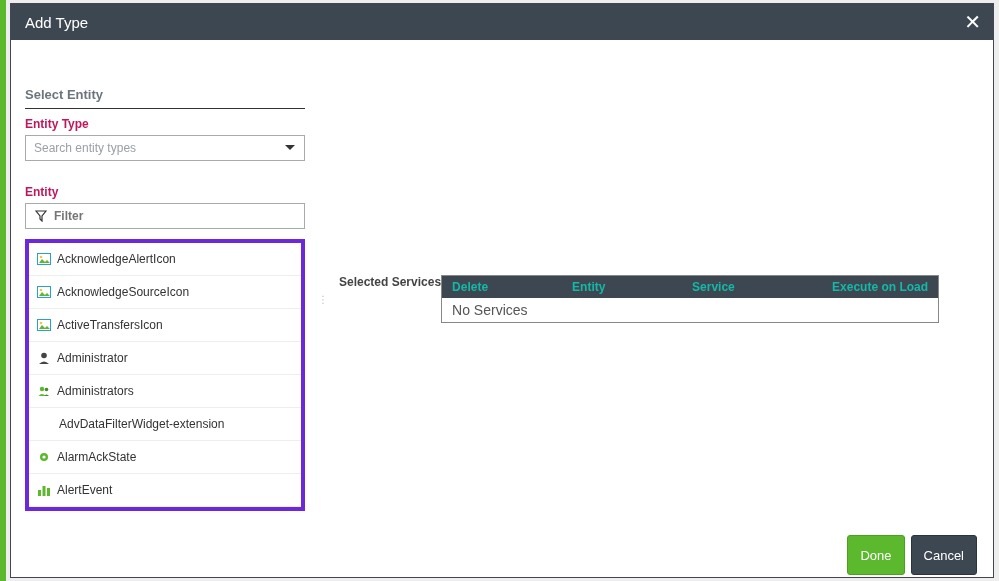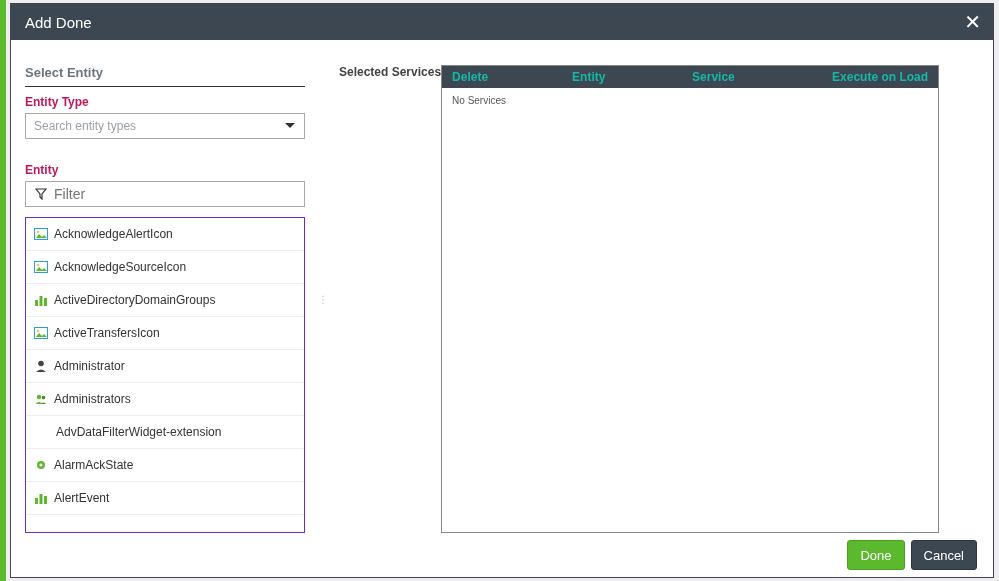--- a/index.html
+++ b/index.html
@@ -22,20 +22,21 @@
     padding: 0 12px 0 14px;
     font-size: 15px;
   }
   .dlg-header .close { cursor: pointer; font-size: 20px; line-height: 1; }
   .dlg-body {
     flex: 1;
     display: flex;
     overflow: hidden;
     padding: 25px 14px 0 14px;
     gap: 14px;
+    align-items: center;
   }
   .left-panel { width: 280px; display: flex; flex-direction: column; }
   .section-title {
     font-size: 13px; font-weight: bold; color: #6c757d;
     border-bottom: 1px solid #333;
     padding-bottom: 6px; margin-bottom: 8px;
   }
   .field-label { font-size: 12px; font-weight: bold; color: #be185d; margin-bottom: 4px; }
   .select-wrap {
     position: relative;
@@ -56,24 +57,24 @@
   }
   .filter-wrap {
     border: 1px solid #aaa;
     height: 26px;
     display: flex; align-items: center;
     padding: 0 8px;
     margin-bottom: 10px;
     background: #fff;
     gap: 6px;
   }
-  .filter-wrap input { border: none; outline: none; flex: 1; font-size: 14px; background: transparent; }
+  .filter-wrap input { border: none; outline: none; flex: 1; font-size: 12px; background: transparent; font-weight: bold; }
   .entity-list-wrap {
     flex: 1;
-    border: 1px solid #6d28d9;
+    border: 4px solid #6d28d9;
     overflow: hidden;
     position: relative;
   }
   .entity-list {
     height: 100%;
     overflow-y: scroll;
   }
   .entity-list::-webkit-scrollbar { width: 14px; }
   .entity-list::-webkit-scrollbar-track { background: #f1f1f1; }
   .entity-list::-webkit-scrollbar-thumb { background: #c1c1c1; border-radius: 2px; }
@@ -119,53 +120,53 @@
   }
   .svc-head > div { padding: 0 10px; }
   .col-del { width: 120px; }
   .col-ent { width: 120px; }
   .col-svc { width: 140px; }
   .col-exe { flex: 1; }
   .svc-body {
     min-height: 24px;
     display: flex; align-items: center;
     padding: 4px 10px;
-    font-size: 10px;
+    font-size: 14px;
     color: #555;
     background: #fff;
   }
   
   .dlg-footer {
     height: 44px;
     display: flex; align-items: center; justify-content: flex-end;
     padding: 0 16px;
     gap: 6px;
   }
   .btn {
-    height: 30px;
+    height: 40px;
     padding: 0 12px;
     border-radius: 3px;
     font-size: 13px;
     cursor: pointer;
     border: 1px solid transparent;
     color: #fff;
   }
   .btn-done { background: #5cb82c; border-color: #4aa01f; }
   .btn-cancel { background: #3d4752; border-color: #2c333b; }
 </style>
 </head>
 <body>
 
 <div class="backdrop">
   <div class="green-edge"></div>
 </div>
 
 <div class="dialog">
   <div class="dlg-header">
-    <span>Add Done</span>
+    <span>Add Type</span>
     <span class="close">✕</span>
   </div>
 
   <div class="dlg-body">
 
     <div class="left-panel">
       <div class="section-title">Select Entity</div>
 
       <div class="field-label">Entity Type</div>
       <div class="select-wrap">
@@ -201,30 +202,20 @@
             </div>
             <div class="entity-item">
               <span class="ico">
                 <svg width="14" height="14" viewBox="0 0 14 14">
                   <rect x="0.5" y="1.5" width="13" height="11" fill="none" stroke="#2aa0cf" stroke-width="1"></rect>
                   <circle cx="4" cy="5" r="1.3" fill="#f5c542"></circle>
                   <path d="M2 11 L5 7 L8 10 L10 8 L13 11 Z" fill="#5cb82c"></path>
                 </svg>
               </span>
               <span>AcknowledgeSourceIcon</span>
-            </div>
-            <div class="entity-item">
-              <span class="ico">
-                <svg width="14" height="14" viewBox="0 0 14 14">
-                  <rect x="1" y="7" width="3" height="6" fill="#5cb82c"></rect>
-                  <rect x="5.5" y="3" width="3" height="10" fill="#5cb82c"></rect>
-                  <rect x="10" y="5" width="3" height="8" fill="#5cb82c"></rect>
-                </svg>
-              </span>
-              <span>ActiveDirectoryDomainGroups</span>
             </div>
             <div class="entity-item">
               <span class="ico">
                 <svg width="14" height="14" viewBox="0 0 14 14">
                   <rect x="0.5" y="1.5" width="13" height="11" fill="none" stroke="#2aa0cf" stroke-width="1"></rect>
                   <circle cx="4" cy="5" r="1.3" fill="#f5c542"></circle>
                   <path d="M2 11 L5 7 L8 10 L10 8 L13 11 Z" fill="#5cb82c"></path>
                 </svg>
               </span>
               <span>ActiveTransfersIcon</span>

